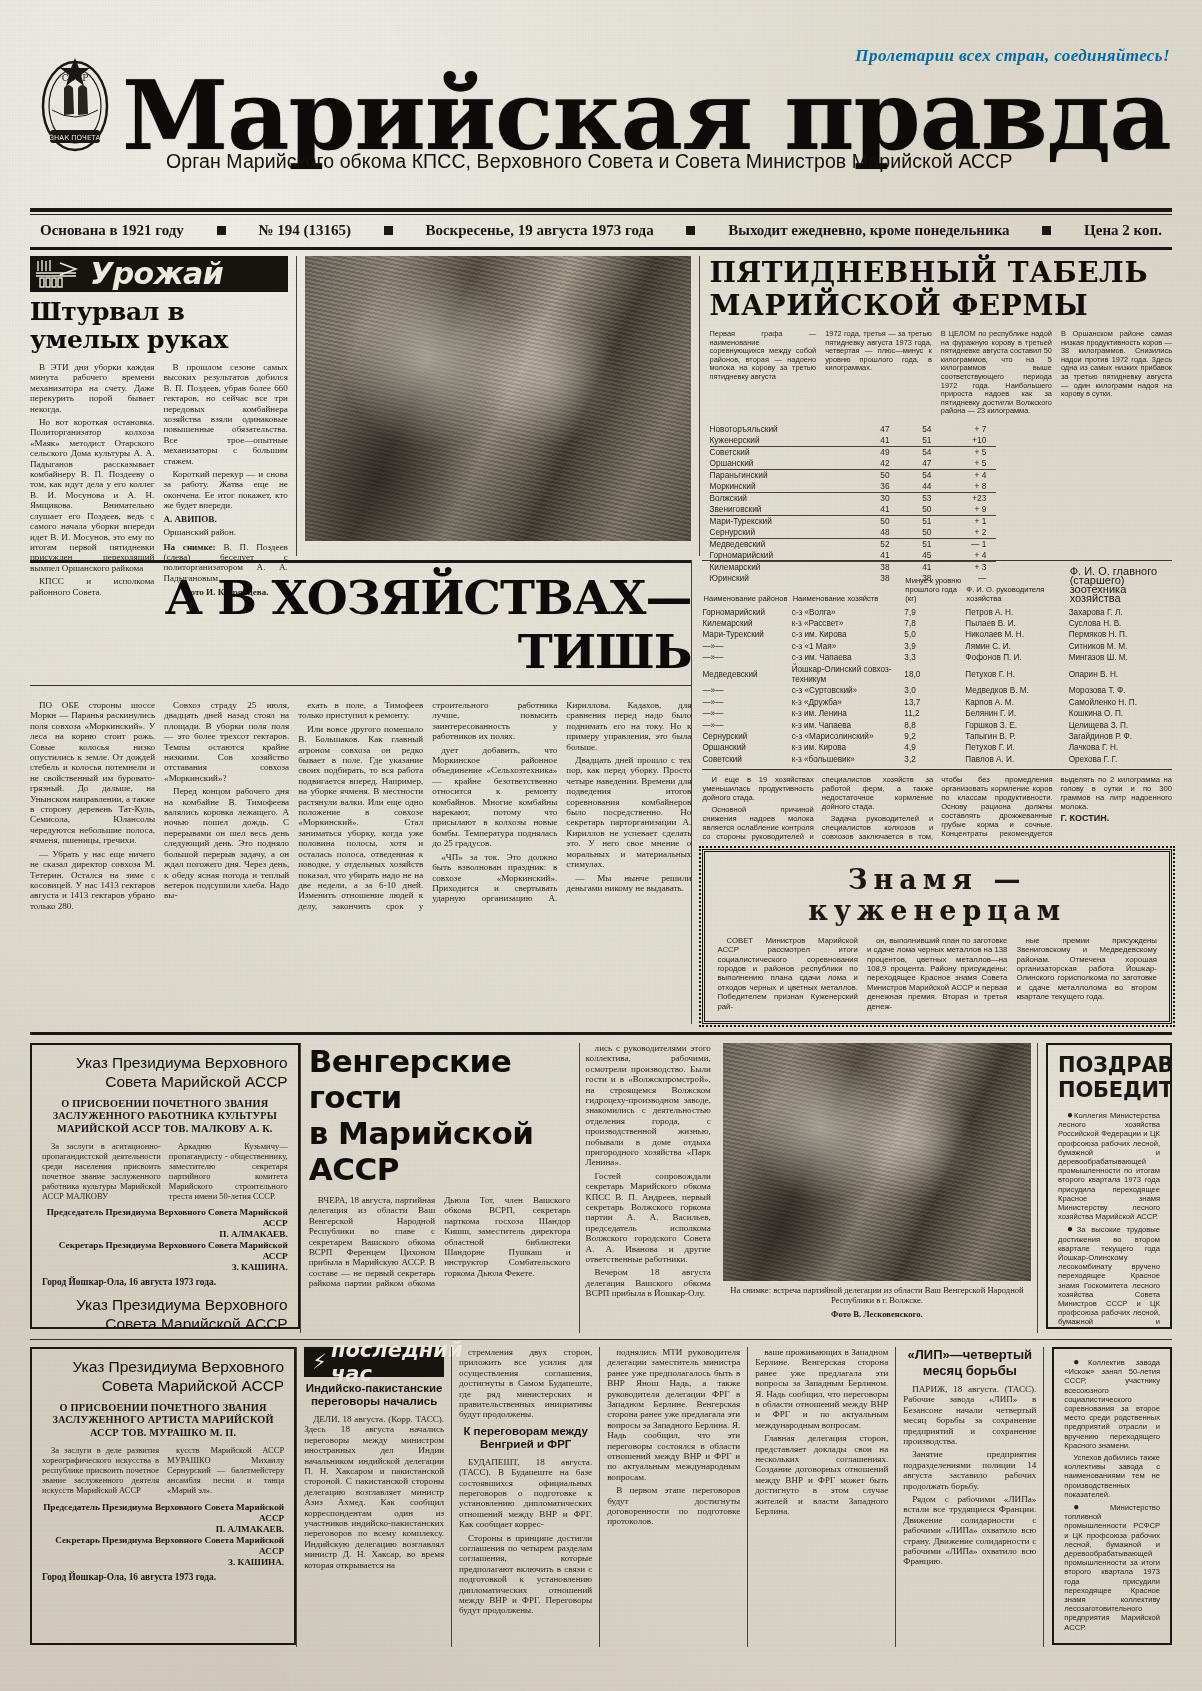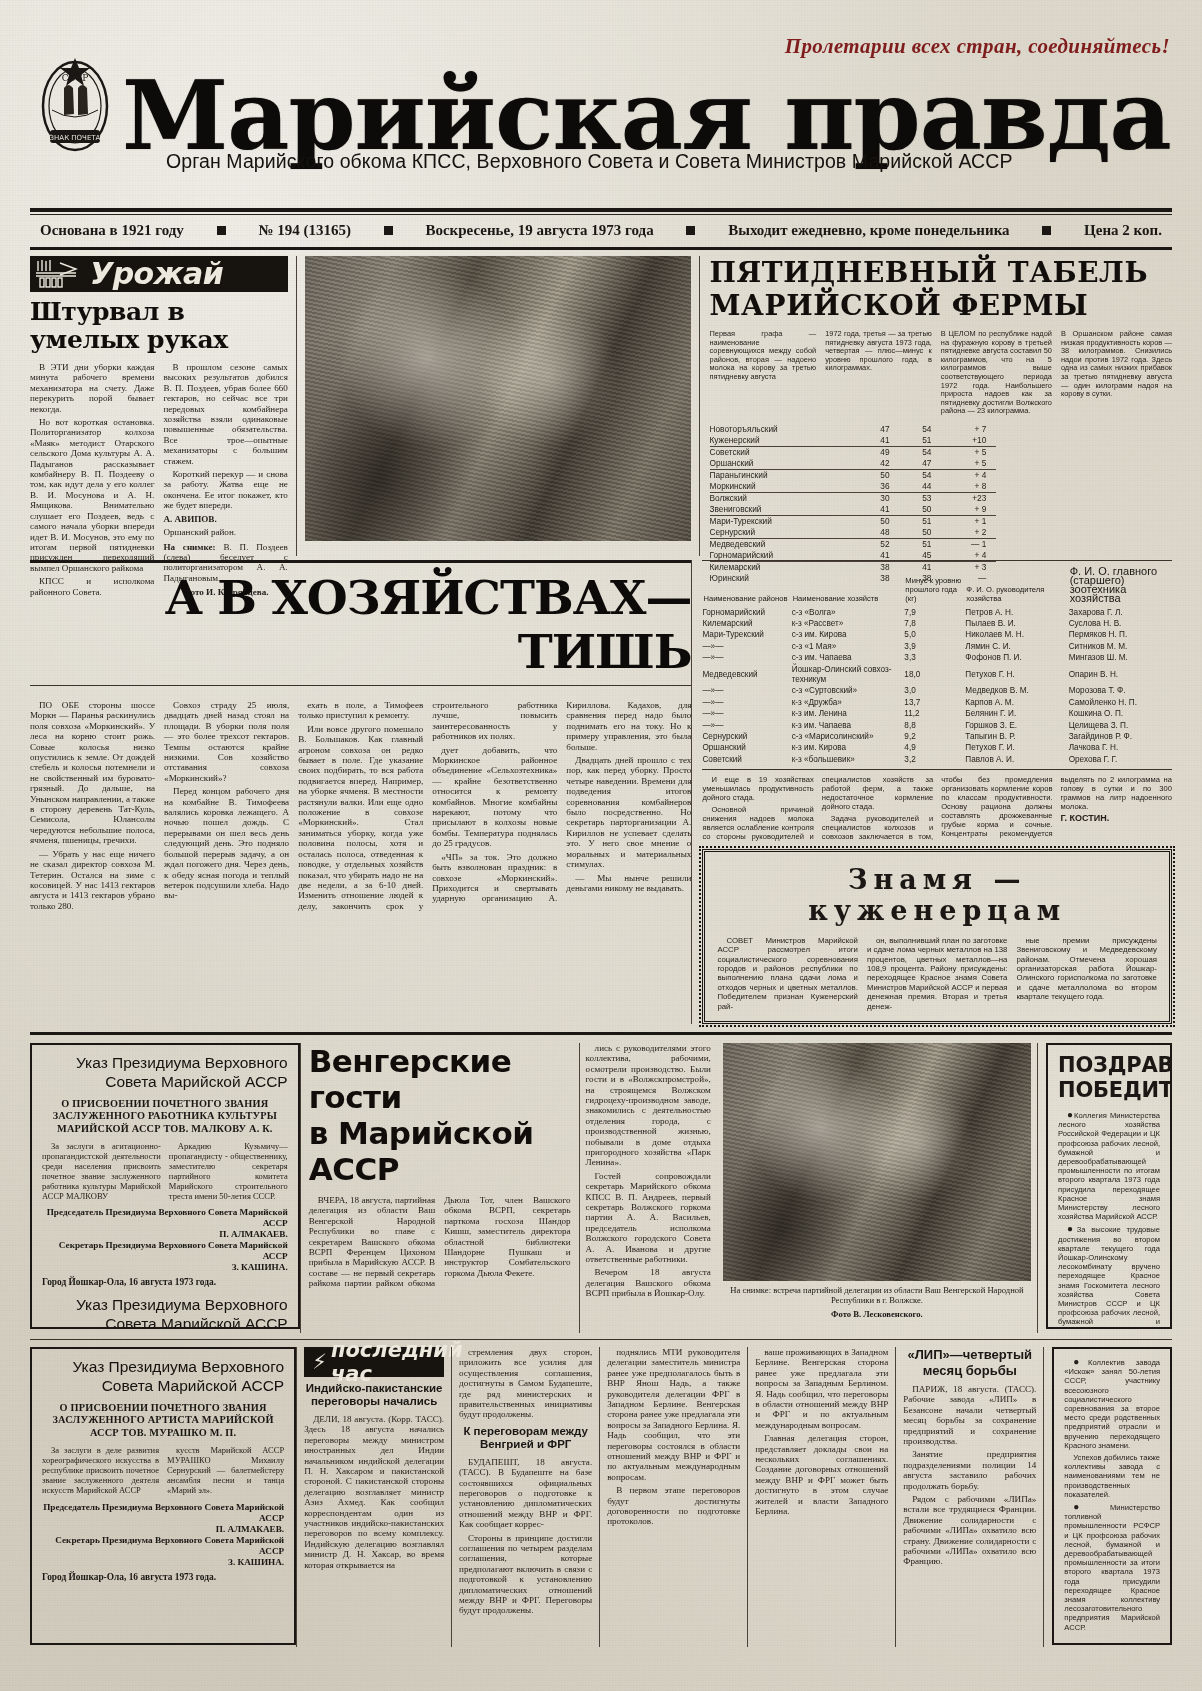--- a/index.html
+++ b/index.html
@@ -24,23 +24,23 @@
     background-image:
       repeating-linear-gradient(0deg, rgba(0,0,0,.035) 0px, rgba(0,0,0,0) 2px, rgba(0,0,0,.02) 3px, rgba(0,0,0,0) 5px),
       repeating-linear-gradient(90deg, rgba(0,0,0,.022) 0px, rgba(0,0,0,0) 3px);
     opacity:.8;mix-blend-mode:multiply;
   }
   .page{position:absolute;left:30px;top:22px;width:1142px;height:1650px;}
 
   
   .masthead{position:relative;height:180px;}
   .slogan{
-    position:absolute;right:2px;top:12px;
-    font-style:italic;font-weight:bold;font-size:21px;
-    letter-spacing:.4px;color:#7f1d1d;
+    position:absolute;right:2px;top:24px;
+    font-style:italic;font-weight:bold;font-size:17px;
+    letter-spacing:.4px;color:#0369a1;
   }
   .emblem{
     position:absolute;left:8px;top:26px;width:74px;height:108px;
   }
   .emblem svg{display:block;}
   .title{
     position:absolute;left:92px;top:10px;
     font-family:"DejaVu Serif",serif;
     font-weight:bold;font-size:96px;line-height:104px;
     letter-spacing:-1px;color:#0d0b09;

